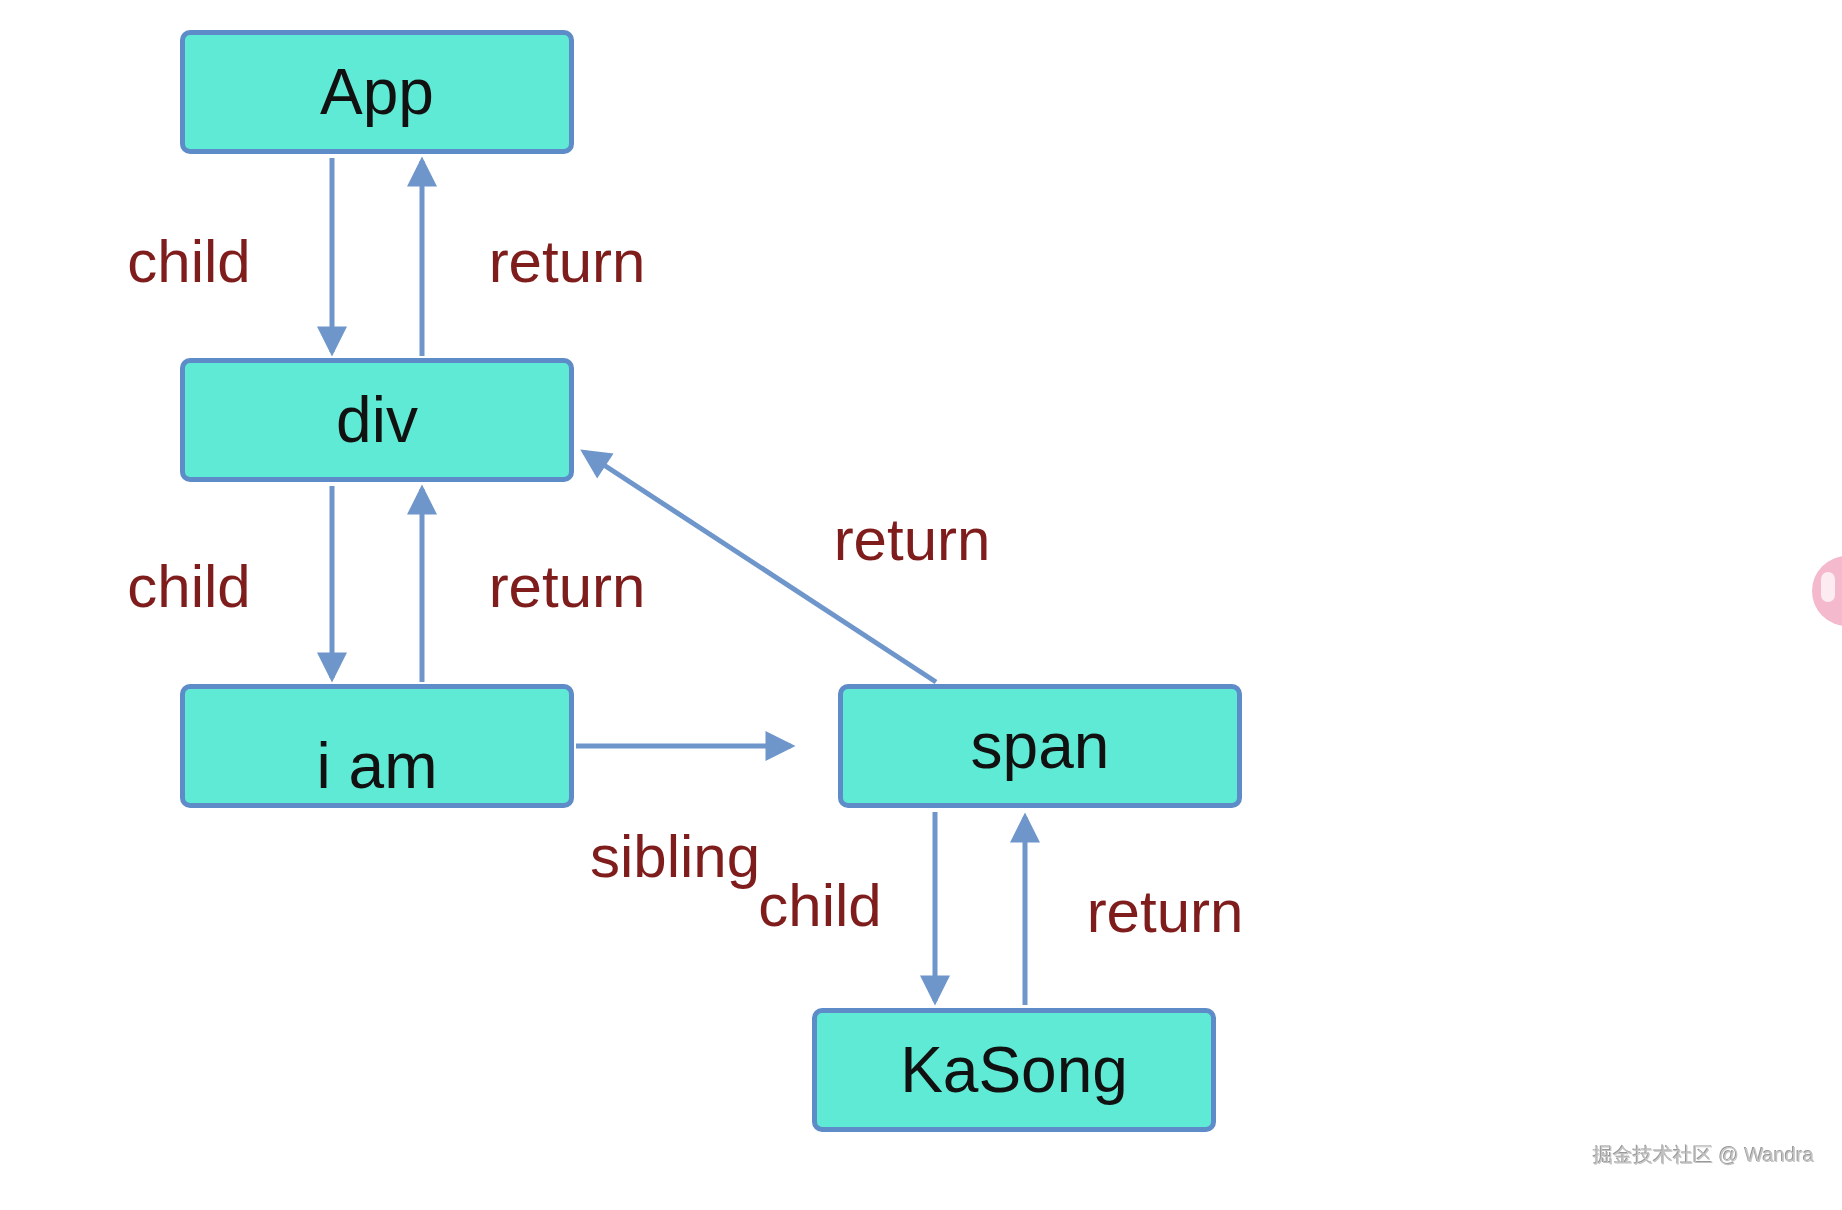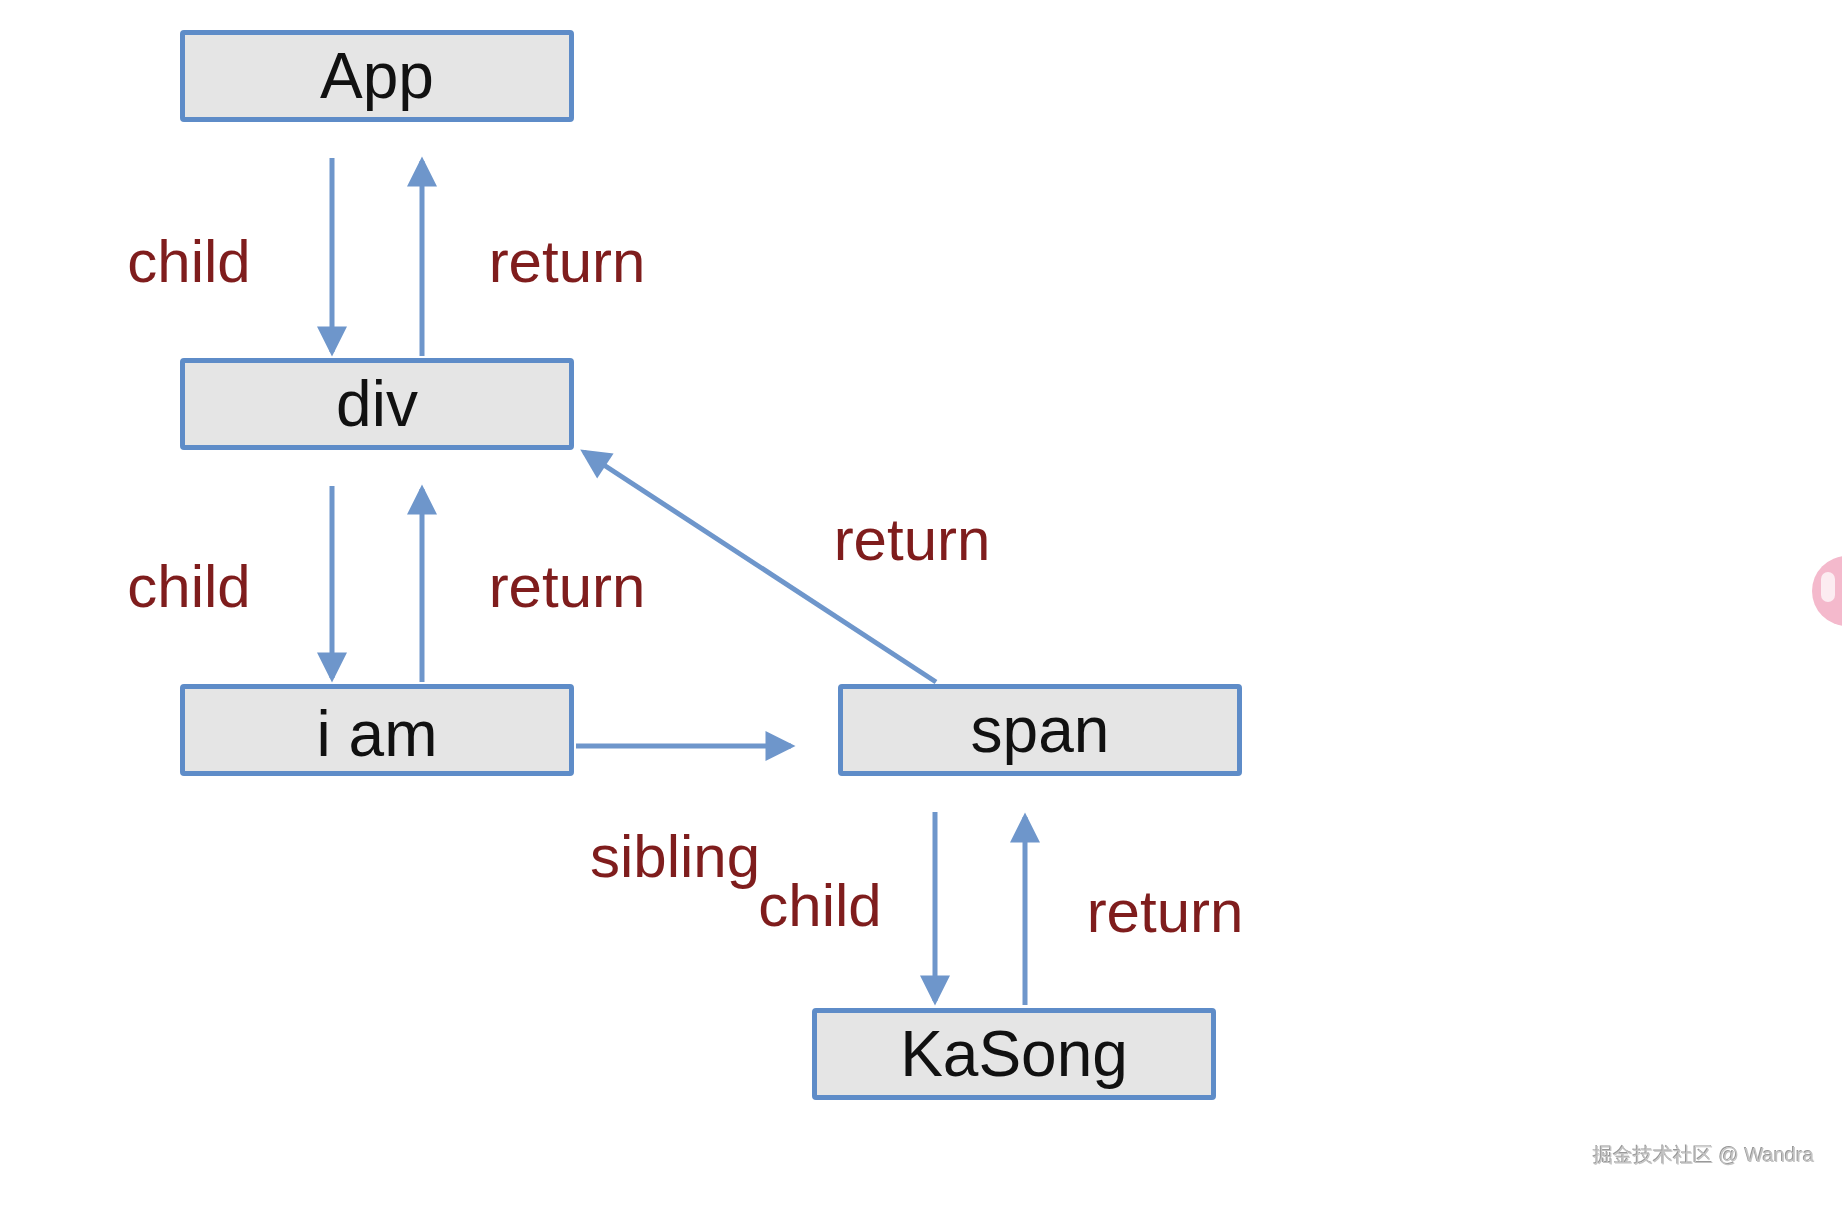--- a/index.html
+++ b/index.html
@@ -18,24 +18,24 @@
   .arrow-layer {
     position: absolute;
     left: 0; top: 0;
     width: 1842px;
     height: 1210px;
   }
   .node {
     position: absolute;
     box-sizing: border-box;
     width: 394px;
-    height: 92px;
-    background: #e5e5e5;
+    height: 124px;
+    background: #5eead4;
     border: 5px solid #5e8cc8;
-    border-radius: 4px;
+    border-radius: 10px;
     display: flex;
     align-items: center;
     justify-content: center;
     font-size: 64px;
     color: #111111;
     white-space: nowrap;
   }
   .node.wide { width: 404px; margin-left: 40px; }
   .node-app    { left: 180px; top: 30px;  }
   .node-div    { left: 180px; top: 358px; justify-content: center; }

